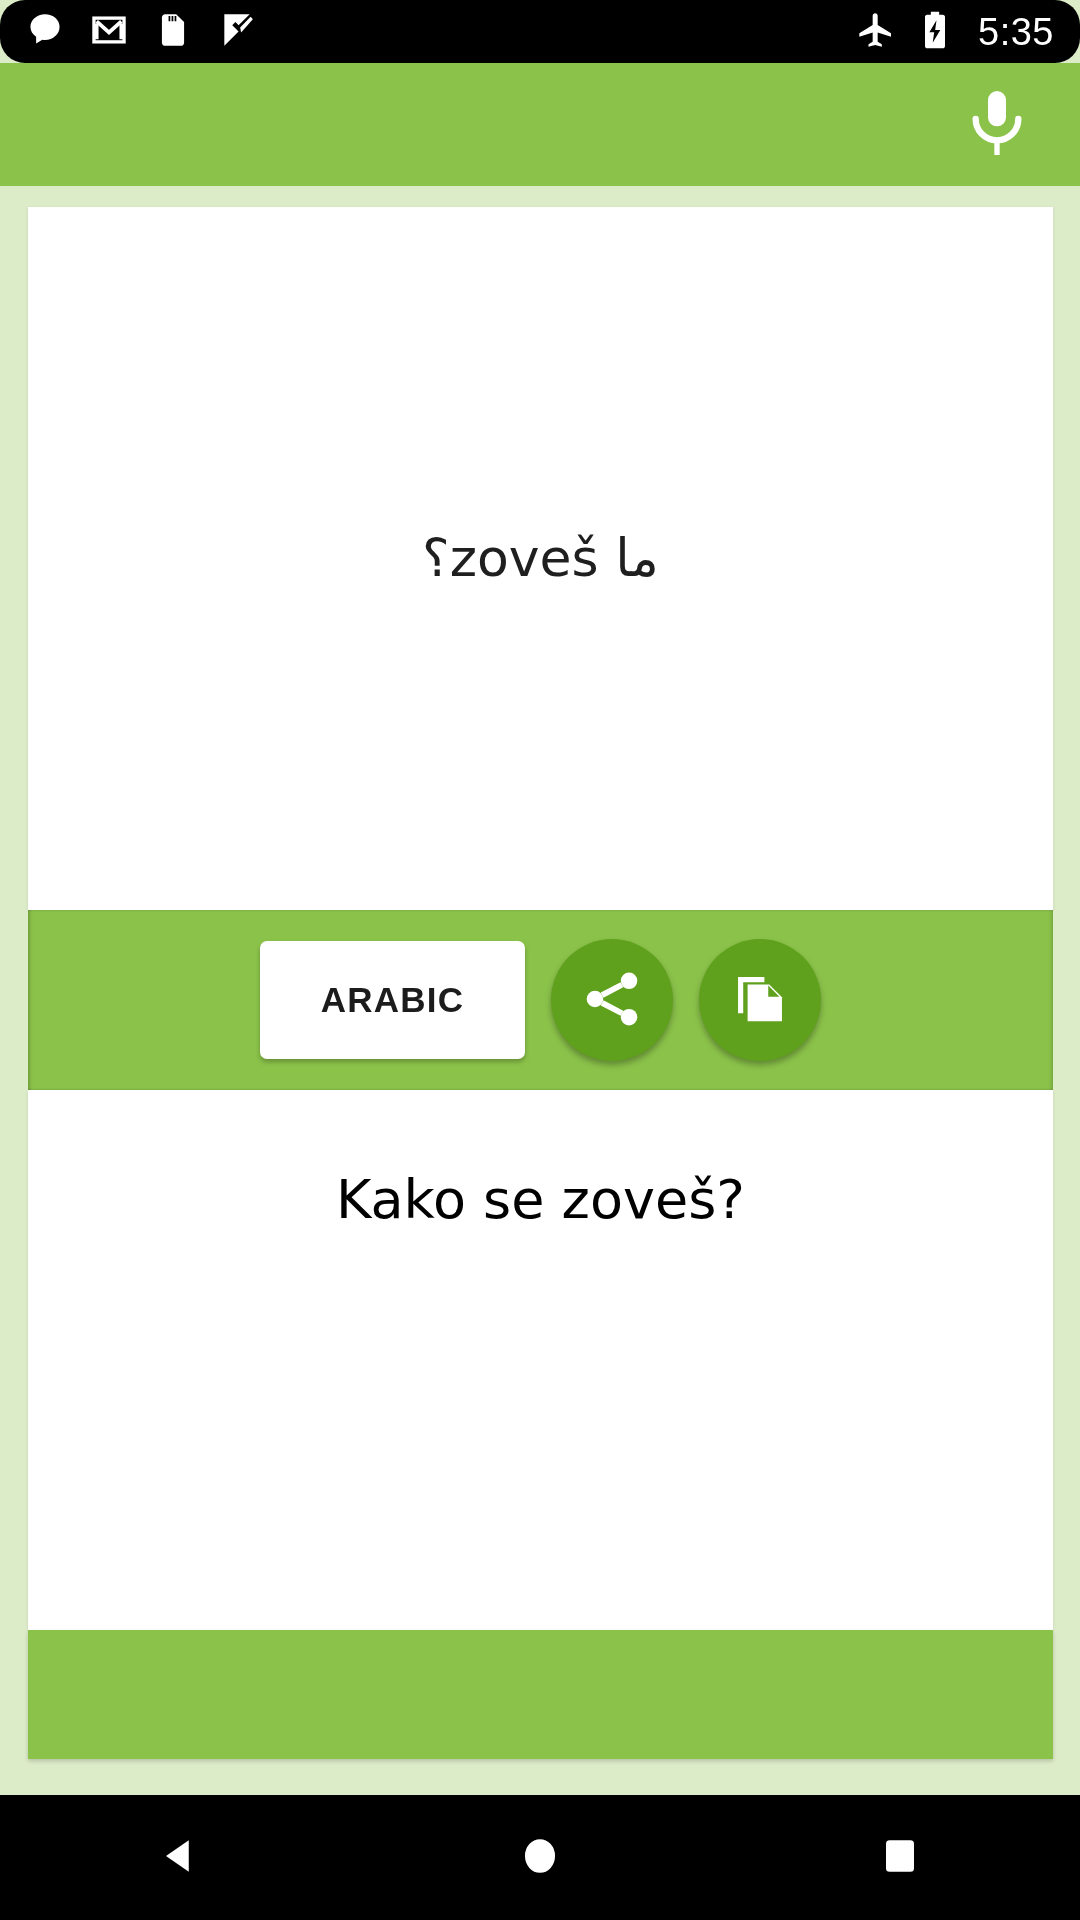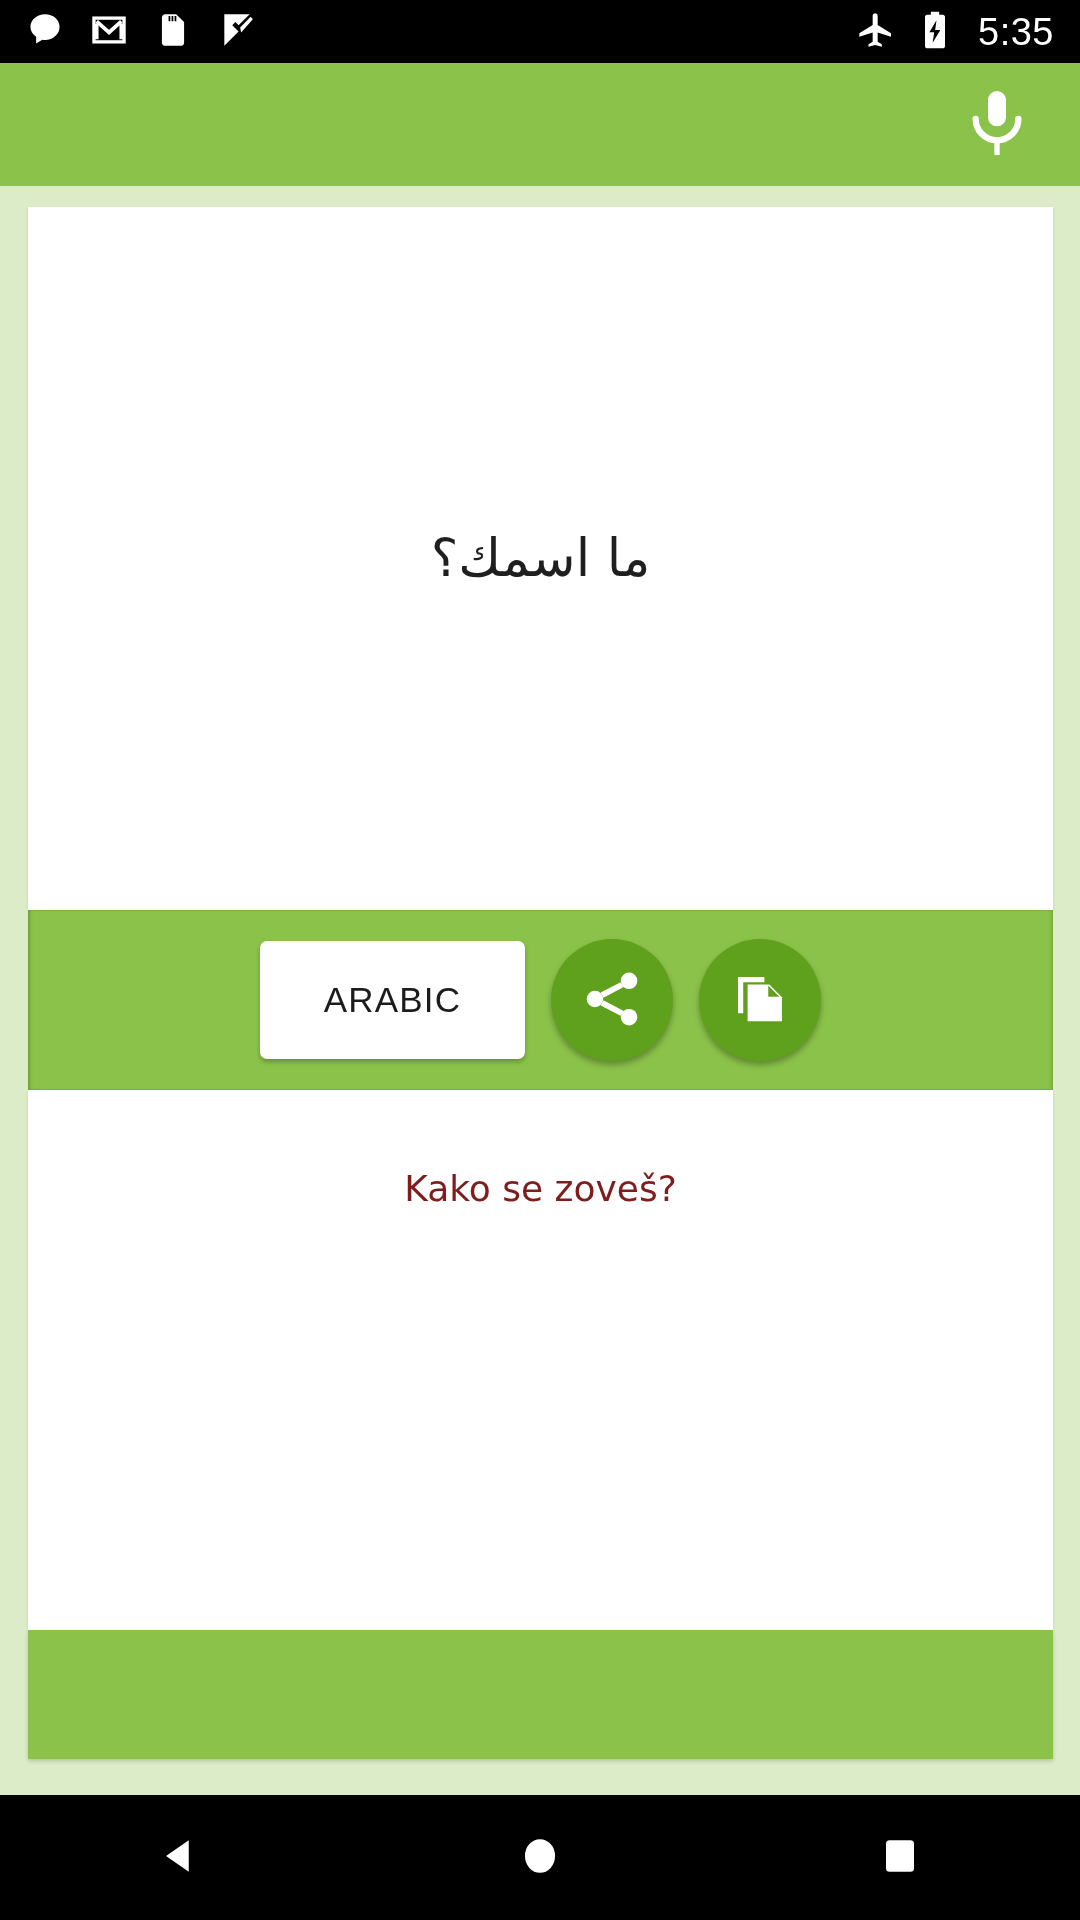--- a/index.html
+++ b/index.html
@@ -8,21 +8,21 @@
     background:#000;
     font-family:"Liberation Sans", sans-serif;
     overflow:hidden;
   }
   .phone { position:relative; width:1080px; height:1920px; background:#DCEBC8; }
 
   
   .statusbar {
     position:absolute; left:0; top:0; width:1080px; height:63px;
     background:#000; display:flex; align-items:center;
-    padding:0 26px; color:#fff;
+    padding:0 26px; color:#fff;border-radius:25px;
   }
   .sb-left { display:flex; align-items:center; gap:26px; }
   .sb-right { margin-left:auto; display:flex; align-items:center; gap:22px; }
   .sb-ico { display:block; }
   .sb-clock {
     font-size:38px; color:#fff; letter-spacing:0.5px;
     font-family:"Liberation Sans", sans-serif; line-height:1;
     padding-left:4px;
   }
 
@@ -60,37 +60,37 @@
     box-shadow:inset 3px 0 4px -2px rgba(0,0,0,0.28), inset -3px 0 4px -2px rgba(0,0,0,0.20);
     display:flex; align-items:center; justify-content:center; gap:26px;
   }
   .lang-btn {
     width:265px; height:118px; background:#fff; border-radius:7px;
     display:flex; align-items:center; justify-content:center;
     box-shadow:0 3px 5px rgba(0,0,0,0.26);
     cursor:pointer; border:none;
   }
   .lang-btn span {
-    font-size:35px; font-weight:normal; color:#1C1C1C; letter-spacing:1.2px;
+    font-size:35px; font-weight:bold; color:#1C1C1C; letter-spacing:1.2px;
     font-family:"Liberation Sans", sans-serif;
   }
   .circ-btn {
     width:122px; height:122px; border-radius:50%; background:#5FA01C;
     display:flex; align-items:center; justify-content:center;
     box-shadow:0 4px 6px rgba(0,0,0,0.30); cursor:pointer; border:none;
     flex:0 0 auto;
   }
 
   
   .panel-tgt {
     position:absolute; left:0; top:883px; width:1025px; height:540px;
     background:#fff; box-shadow:0 1px 3px rgba(0,0,0,0.10);
   }
   .tgt-text {
-    margin-top:78px; text-align:center; font-size:36px; color:#7f1d1d;
+    margin-top:78px; text-align:center; font-size:54px; color:#000000;
     font-family:"DejaVu Sans", sans-serif; padding:0 40px;
   }
 
   
   .bottom-strip {
     position:absolute; left:0; top:1423px; width:1025px; height:129px;
     background:#8BC34A;
     box-shadow:0 2px 4px rgba(0,0,0,0.18);
   }
 
@@ -157,21 +157,21 @@
           <path d="M5.6 10.8a6.4 6.4 0 0 0 12.8 0" fill="none" stroke="#fff" stroke-width="1.9" stroke-linecap="round"></path>
           <rect x="11.2" y="16.6" width="1.6" height="5.0" fill="#fff"></rect>
         </svg>
       </span>
     </div>
   </div>
 
   <div class="card">
 
     <div class="panel-src">
-      <div class="src-text">ما اسمك؟</div>
+      <div class="src-text">ما zoveš؟</div>
     </div>
 
     <div class="actionbar">
       <button class="lang-btn">
         <span>ARABIC</span>
       </button>
 
       <button class="circ-btn">
         <span>
           <svg width="66" height="66" viewBox="0 0 24 24">

